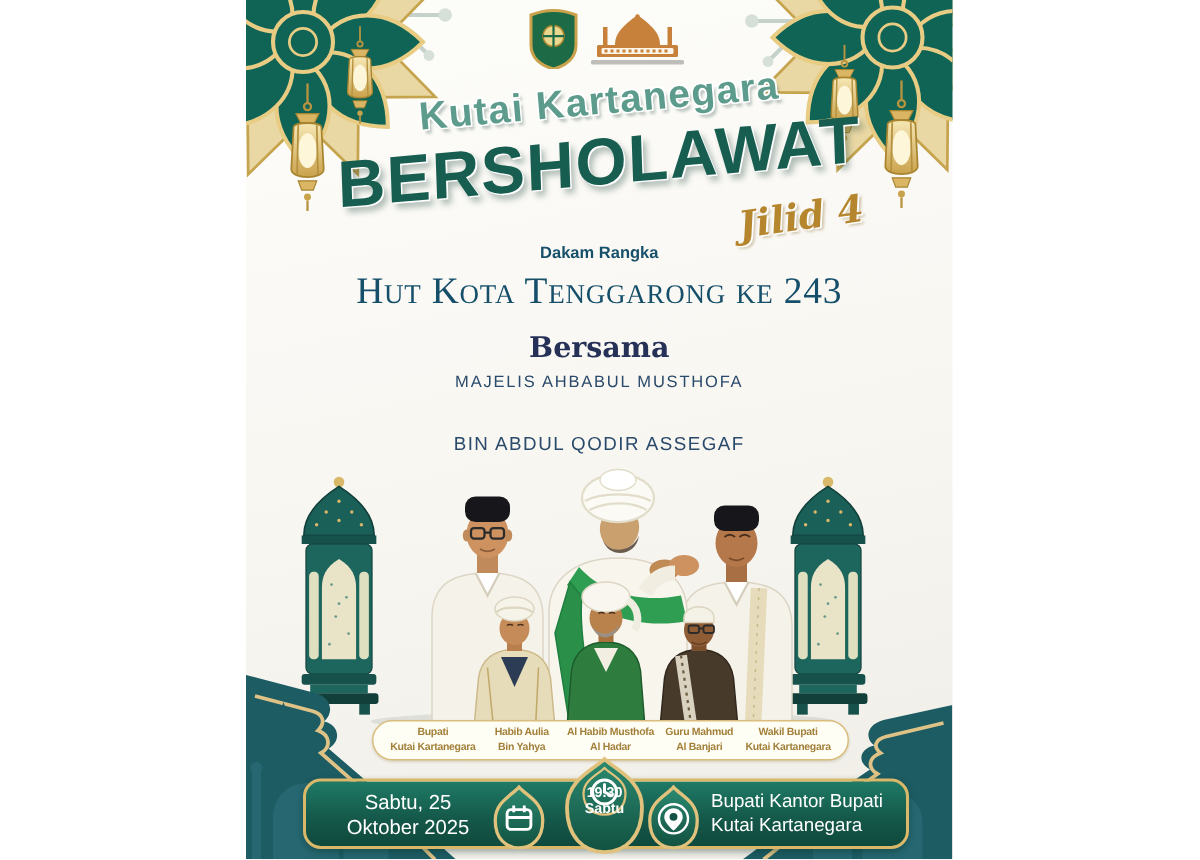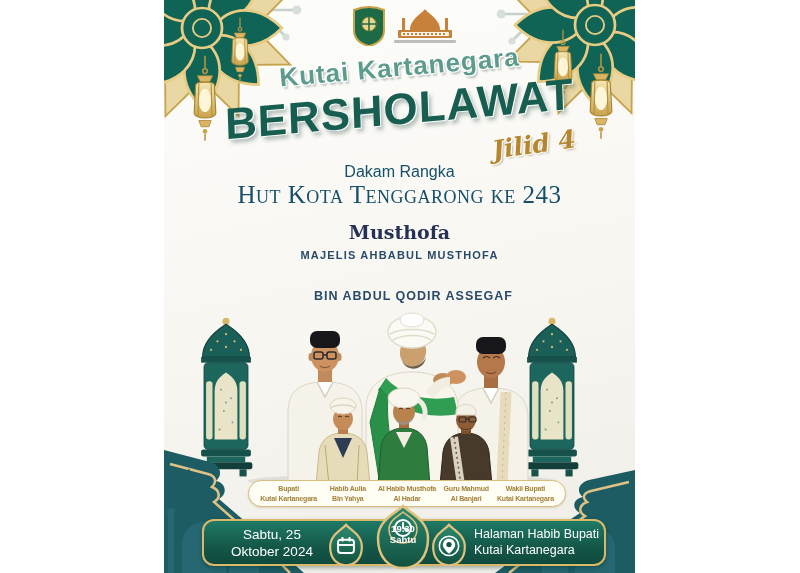--- a/index.html
+++ b/index.html
@@ -12,30 +12,30 @@
   
   .kicker { left:0; top:52px; width:100%; text-align:center; font-weight:800; font-size:26px;
             letter-spacing:1px; color:#5d9c8c; transform:rotate(-5deg);
             text-shadow:-1px -1px 0 #fff,1px -1px 0 #fff,-1px 1px 0 #fff,1px 1px 0 #fff,2px 3px 2px rgba(40,70,60,.30); }
   .title  { left:0; top:84px; width:100%; text-align:center; font-weight:800; font-size:44px;
             letter-spacing:1px; color:#175e50; transform:rotate(-5deg) skewX(-3deg);
             text-shadow:1px 1px 0 #ffffff, 3px 4px 4px rgba(20,60,50,.35); }
   .edition{ left:295px; top:130px; width:150px; text-align:center; font-family:"DejaVu Serif", serif;
             font-style:italic; font-weight:700; font-size:25px; color:#b5862e; transform:rotate(-8deg);
             text-shadow:1px 1px 0 #fff,2px 2px 2px rgba(120,85,20,.35); }
-  .occ-intro { left:0; top:163px; width:100%; text-align:center; font-weight:400; font-size:16px; color:#17506a; }
+  .occ-intro { left:0; top:163px; width:100%; text-align:center; font-weight:700; font-size:11px; color:#17506a; }
   .occasion  { left:0; top:181px; width:100%; text-align:center; font-family:"Liberation Serif", serif;
                font-weight:400; font-variant:small-caps; font-size:25px; letter-spacing:.5px; color:#154f6a; }
   .bersama { left:0; top:221px; width:100%; text-align:center; font-family:"DejaVu Serif", serif;
              font-weight:700; font-size:19px; color:#263157; }
-  .group-name { left:0; top:249px; width:100%; text-align:center; font-weight:700; font-size:11px;
+  .group-name { left:0; top:249px; width:100%; text-align:center; font-weight:400; font-size:11px;
                 letter-spacing:1.2px; color:#2a4a6b; }
   .guest { left:0; top:259px; width:100%; text-align:center; font-weight:800; font-size:30px;
            letter-spacing:2px; color:#a8853b; text-shadow:1px 1px 0 rgba(255,255,255,.7); }
-  .guest-sub { left:14px; top:289px; width:100%; text-align:center; font-weight:700; font-size:12.5px;
+  .guest-sub { left:0; top:289px; width:100%; text-align:center; font-weight:400; font-size:12.5px;
                letter-spacing:1px; color:#2a4a6b; }
 
   
   .names-pill { left:84px; top:480px; width:318px; height:27px; background:#fffef5;
                 border:1.5px solid #d9bd7c; border-radius:14px; display:flex; align-items:center;
                 padding:0 10px; z-index:6; box-shadow:0 1px 2px rgba(100,80,30,.2); }
   .name-col { flex:1; text-align:center; color:#a3803a; font-weight:700; font-size:7px;
               line-height:1.3; letter-spacing:-.2px; }
 
   
@@ -217,21 +217,21 @@
           <rect x="49" y="25" width="2" height="2"></rect>
         </g>
     </svg>
     <div class="abs logo-caption"></div>
 
     <div class="abs kicker">Kutai Kartanegara</div>
     <div class="abs title">BERSHOLAWAT</div>
     <div class="abs edition">Jilid 4</div>
     <div class="abs occ-intro">Dakam Rangka</div>
     <div class="abs occasion">Hut Kota Tenggarong ke 243</div>
-    <div class="abs bersama">Musthofa</div>
+    <div class="abs bersama">Bersama</div>
     <div class="abs group-name">MAJELIS AHBABUL MUSTHOFA</div>
     <div class="abs guest-sub">BIN ABDUL QODIR ASSEGAF</div>
 
     <svg class="abs" style="left:30px;top:290px;width:64px;height:215px">
         <use href="#sym-lantern-teal"></use>
       </svg>
     <svg class="abs" style="left:356px;top:290px;width:64px;height:215px">
         <use href="#sym-lantern-teal"></use>
       </svg>
 
@@ -377,21 +377,21 @@
       </g>
       <path d="M6 14 L44 23 C52 25 53 30 48 34 C56 37 57 44 50 48 L92 78 L126 105" fill="none" stroke="#dfc386" stroke-width="2.5"></path>
     </svg>
     <svg class="abs" style="left:18px;top:468px;width:14px;height:14px" viewBox="0 0 16 16">
       <path d="M8 0 L10 6 L16 8 L10 10 L8 16 L6 10 L0 8 L6 6 Z" fill="#1d5c63"></path>
     </svg>
 
     <div class="abs footer-bar"></div>
     <div class="abs footer-text date-block">
       <div>Sabtu, 25</div>
-        <div>Oktober 2024</div>
+        <div>Oktober 2025</div>
     </div>
 
     <svg class="abs badge" style="left:160px;top:523px;width:44px;height:44px" viewBox="0 0 44 50">
       <path d="M22 2 C27 8 40 13 40 27 C40 41 32 48 22 48 C12 48 4 41 4 27 C4 13 17 8 22 2 Z" fill="url(#gArch)" stroke="#e0c27c" stroke-width="2.5"></path>
       <g stroke="#ffffff" stroke-width="2.2" fill="none">
         <rect x="13" y="19" width="18" height="15" rx="3"></rect>
         <line x1="13" y1="25" x2="31" y2="25"></line>
         <line x1="18" y1="16" x2="18" y2="21"></line>
           <line x1="26" y1="16" x2="26" y2="21"></line>
       </g>
@@ -409,18 +409,18 @@
     </div>
 
     <svg class="abs badge" style="left:264px;top:523px;width:42px;height:44px" viewBox="0 0 44 50">
       <path d="M22 2 C27 8 40 13 40 27 C40 41 32 48 22 48 C12 48 4 41 4 27 C4 13 17 8 22 2 Z" fill="url(#gArch)" stroke="#e0c27c" stroke-width="2.5"></path>
       <circle cx="22" cy="26" r="11" fill="none" stroke="#ffffff" stroke-width="1.8"></circle>
       <path d="M22 18 C26 18 29 21 29 25 C29 29 22 35 22 35 C22 35 15 29 15 25 C15 21 18 18 22 18 Z" fill="#ffffff"></path>
       <circle cx="22" cy="24.5" r="3" fill="#135244"></circle>
     </svg>
 
     <div class="abs footer-text venue-block">
-      <div>Halaman Habib Bupati</div>
+      <div>Bupati Kantor Bupati</div>
         <div>Kutai Kartanegara</div>
     </div>
 
   </div>
 </div>
 
 </body></html>

